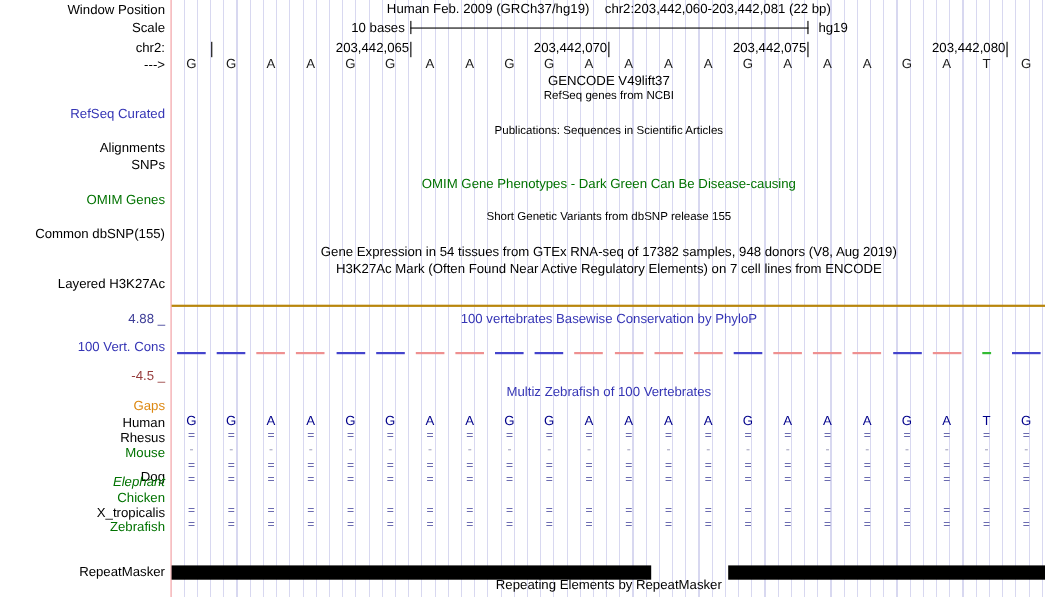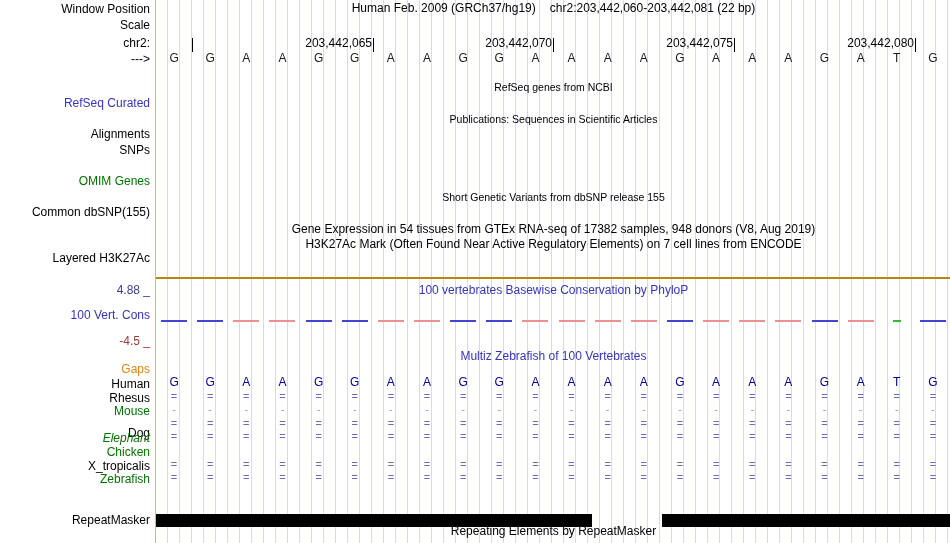--- a/index.html
+++ b/index.html
@@ -83,20 +83,27 @@
   </div>
 <div class="gutter-label" style="top:513px">RepeatMasker</div>
 
 <div class="track-area">
 
   <div class="center-text title-row" style="top:1px">
     <span>Human Feb. 2009 (GRCh37/hg19)</span>
     <span>chr2:203,442,060-203,442,081 (22 bp)</span>
   </div>
 
+  <div style="position:absolute;top:18px;left:0;width:100%;height:14px">
+    <span class="coord-label" style="right:583px">10 bases</span>
+    <div class="scale-line" style="left:217px;width:362px;top:7px"></div>
+    <div class="scale-endtick" style="left:217px;top:1px"></div>
+    <div class="scale-endtick" style="left:578px;top:1px"></div>
+    <span class="coord-label" style="left:588px">hg19</span>
+  </div>
 
   <div style="position:absolute;top:36px;left:0;width:100%;height:16px">
       <div class="tick" style="left: 36px;"></div>
       <div class="tick" style="left: 217px;"></div>
       <div class="coord-label" style="right: 579px;">203,442,065</div>
       <div class="tick" style="left: 397px;"></div>
       <div class="coord-label" style="right: 399px;">203,442,070</div>
       <div class="tick" style="left: 578px;"></div>
       <div class="coord-label" style="right: 218px;">203,442,075</div>
       <div class="tick" style="left: 759px;"></div>
@@ -121,22 +128,24 @@
       <div class="base" style="left: 505.909px; width: 36.1364px;">G</div>
       <div class="base" style="left: 542.045px; width: 36.1364px;">A</div>
       <div class="base" style="left: 578.182px; width: 36.1364px;">A</div>
       <div class="base" style="left: 614.318px; width: 36.1364px;">A</div>
       <div class="base" style="left: 650.455px; width: 36.1364px;">G</div>
       <div class="base" style="left: 686.591px; width: 36.1364px;">A</div>
       <div class="base" style="left: 722.727px; width: 36.1364px;">T</div>
       <div class="base" style="left: 758.864px; width: 36.1364px;">G</div>
     </div>
 
+  <div class="center-text" style="top:66px">GENCODE V49lift37</div>
   <div class="center-text small" style="top:81px">RefSeq genes from NCBI</div>
   <div class="center-text small" style="top:113px">Publications: Sequences in Scientific Articles</div>
+  <div class="center-text c-green" style="top:160px">OMIM Gene Phenotypes - Dark Green Can Be Disease-causing</div>
   <div class="center-text small" style="top:191px">Short Genetic Variants from dbSNP release 155</div>
   <div class="center-text" style="top:222px">Gene Expression in 54 tissues from GTEx RNA-seq of 17382 samples, 948 donors (V8, Aug 2019)</div>
   <div class="center-text" style="top:237px">H3K27Ac Mark (Often Found Near Active Regulatory Elements) on 7 cell lines from ENCODE</div>
 
   <div class="orange-line" style="top:277px"></div>
   <div class="center-text c-blue" style="top:283px">100 vertebrates Basewise Conservation by PhyloP</div>
   <div style="position:absolute;top:320px;left:0;width:100%;height:3px">
       <div class="dash dash-blue" style="left: 5.06818px; width: 26px;"></div>
       <div class="dash dash-blue" style="left: 41.2045px; width: 26px;"></div>
       <div class="dash dash-red" style="left: 77.3409px; width: 26px;"></div>

